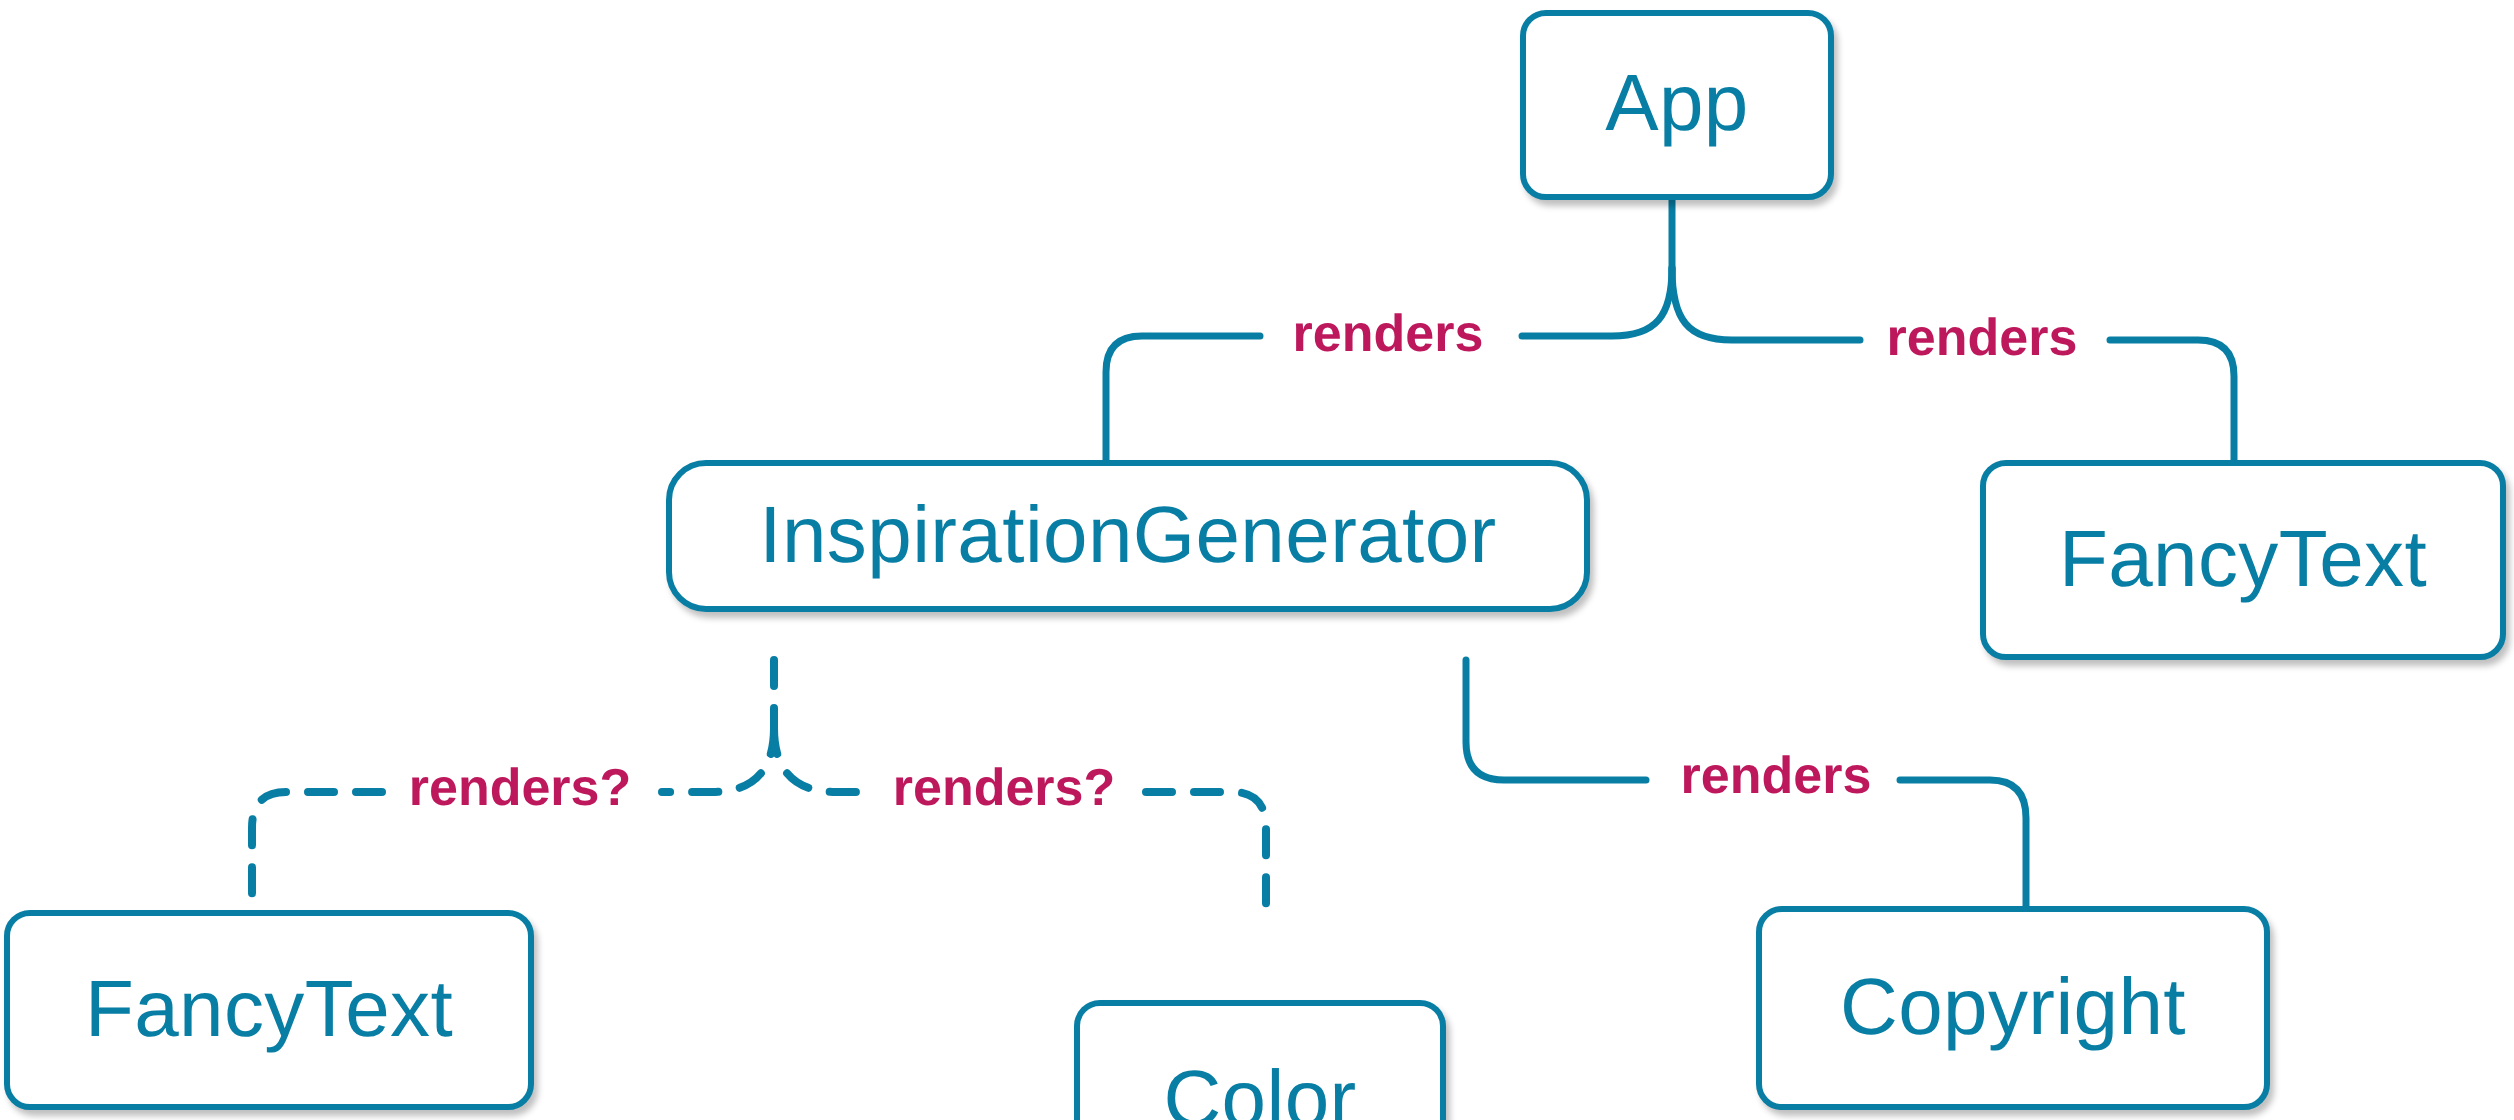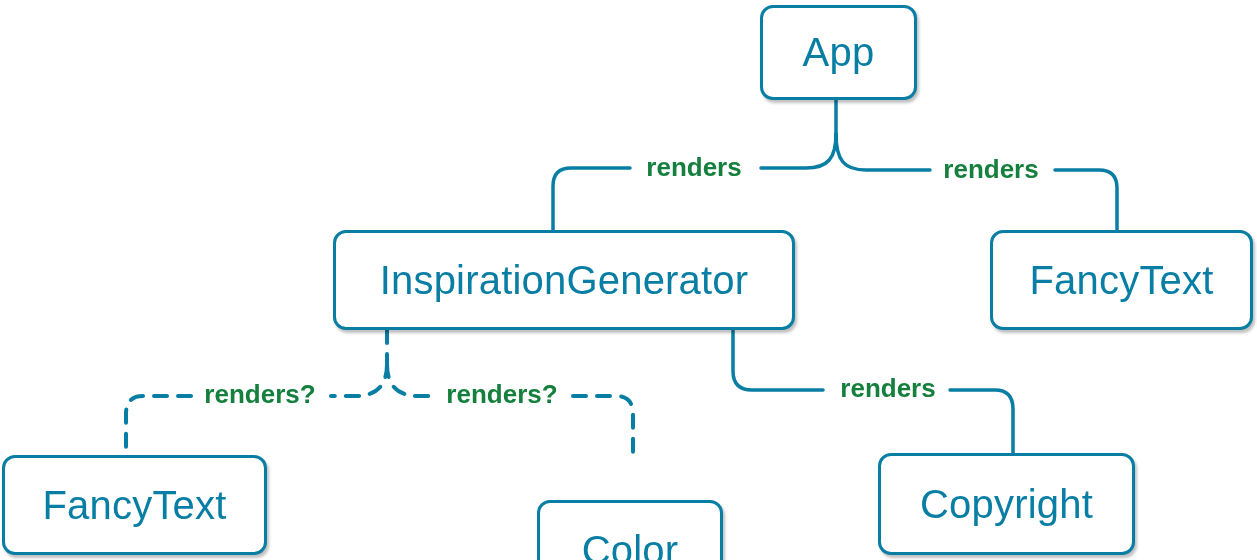--- a/index.html
+++ b/index.html
@@ -48,27 +48,27 @@
   .node-label {
     color: #087ea4;
     font-size: 40px;
     font-weight: 500;
     letter-spacing: 0.2px;
     white-space: nowrap;
   }
   .edge-label {
     position: absolute;
     transform: translate(-50%, -50%);
-    color: #15803d;
+    color: #be185d;
     font-size: 26px;
     font-weight: 600;
     white-space: nowrap;
   }
   #node-app                   { left: 760px; top: 5px;   width: 157px; height: 95px;  }
-  #node-inspiration-generator { left: 333px; top: 230px; width: 462px; height: 100px; }
+  #node-inspiration-generator { left: 333px; top: 230px; width: 462px; height: 76px; border-radius: 20px; }
   #node-fancy-text-top        { left: 990px; top: 230px; width: 263px; height: 100px; }
   #node-fancy-text-bottom     { left: 2px;   top: 455px; width: 265px; height: 100px; }
   #node-color                 { left: 537px; top: 455px; width: 186px; height: 100px; margin-top: 45px; }
   #node-copyright             { left: 878px; top: 453px; width: 257px; height: 102px; }
   #edge-label-app-ig        { left: 694px;  top: 167px; }
   #edge-label-app-ft        { left: 991px;  top: 169px; }
   #edge-label-ig-copyright  { left: 888px;  top: 388px; }
   #edge-label-ig-ft         { left: 260px;  top: 394px; }
   #edge-label-ig-color      { left: 502px;  top: 394px; }
 </style>

